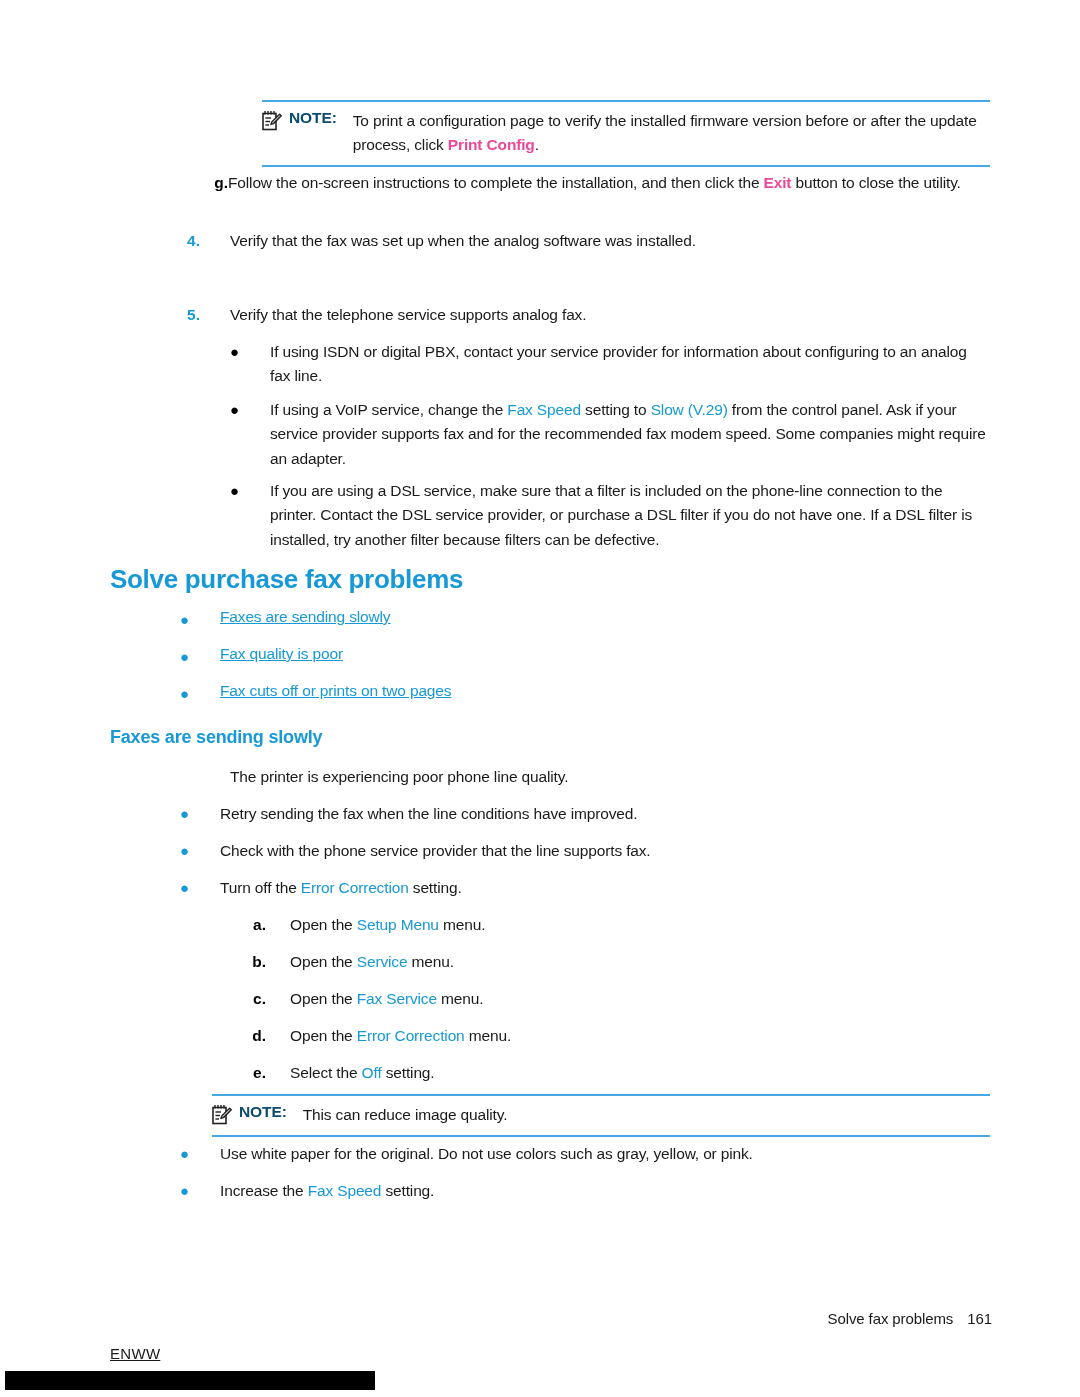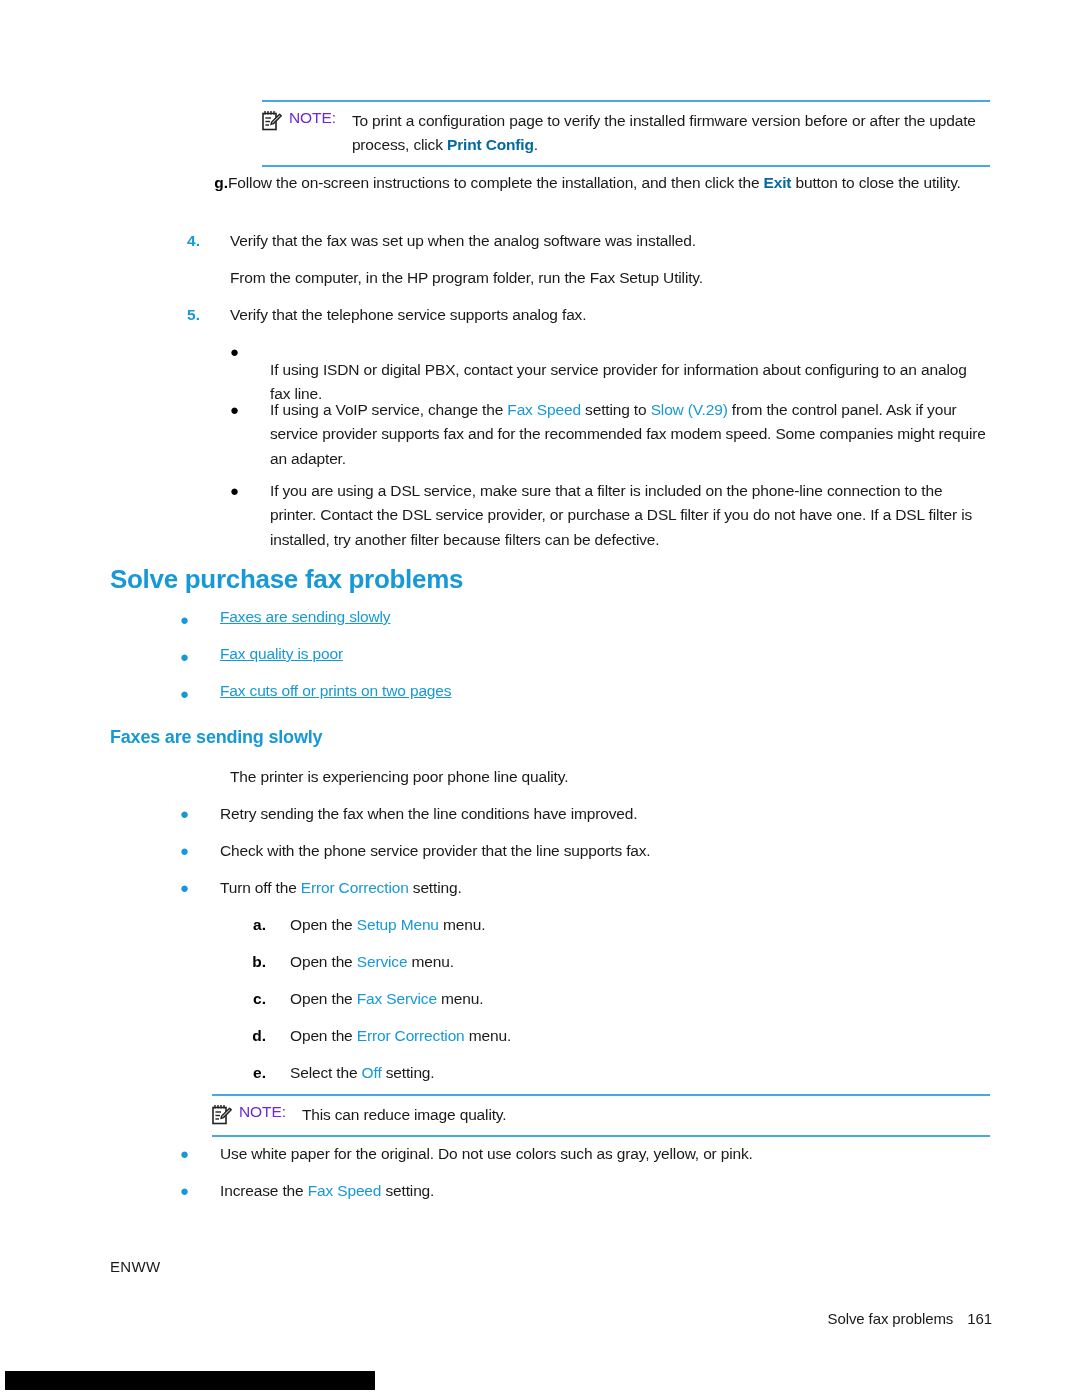--- a/index.html
+++ b/index.html
@@ -7,39 +7,39 @@
   body {
     width:1080px; height:1397px;
     background:#ffffff;
     font-family:"Liberation Sans", sans-serif;
     color:#1a1a1a;
     position:relative;
     overflow:hidden;
   }
   .page { position:relative; width:1080px; height:1397px; }
   .blue      { color:#1699d6; }
-  .bold      { font-weight:bold; color:#0369a1; }
+  .bold      { font-weight:bold; color:#ec4899; }
 
   
   .note {
     position:absolute;
     border-top:2px solid #47a8e5;
     border-bottom:2px solid #47a8e5;
     padding:7px 0 8px 0;
   }
   .note-inner { display:flex; align-items:flex-start; }
   .note-icon {
     width:20px; height:22px;
     flex:0 0 20px;
     margin-right:7px;
     margin-top:1px;
     position:relative;
   }
   .note-label {
-    color:#6d28d9; font-weight:normal; font-size:15.5px;
+    color:#0c4a6e; font-weight:bold; font-size:15.5px;
     flex:0 0 auto; margin-right:16px; letter-spacing:-0.1px;
   }
   .note-body { font-size:15.5px; line-height:1.55; letter-spacing:-0.15px; }
 
   
   .step { position:absolute; display:flex; }
   .step-marker {
     flex:0 0 auto; text-align:right; font-weight:bold;
     font-size:15.5px; line-height:1.58;
   }
@@ -78,21 +78,21 @@
     color:#1699d6;
     text-decoration:underline;
     font-size:15.5px;
     letter-spacing:-0.15px;
   }
 
   
   .para { position:absolute; font-size:15.5px; line-height:1.58; letter-spacing:-0.15px; }
 
   
-  .footer-left  { position:absolute; left:110px;  top:1258px; font-size:15px; letter-spacing:0.3px; }
+  .footer-left  { position:absolute; left:110px;  top:1345px; font-size:15px; letter-spacing:0.3px;text-decoration:underline; }
   .footer-right { position:absolute; right:88px;  top:1310px; font-size:15px; letter-spacing:-0.1px; }
   .footer-right .pg { margin-left:14px; }
   .edge-bar { position:absolute; left:5px; top:1371px; width:370px; height:19px; background:#000; }
 </style>
 </head>
 <body>
 
 <div class="page">
 
   <div class="note" style="left:262px; top:100px; width:728px;">
@@ -122,30 +122,29 @@
     <span class="step-text" style="width:762px;">
       <span>Follow the on-screen instructions to complete the installation, and then click the </span><span class="bold">Exit</span><span> button to close the utility.</span>
     </span>
   </div>
 
   <div class="step" style="left:140px; top:229px; width:850px;">
     <span class="step-marker num" style="width:60px;">4.</span>
     <span class="step-text" style="width:790px; padding-left:30px;">Verify that the fax was set up when the analog software was installed.</span>
   </div>
 
-  <div class="para" style="left:230px; top:266px; width:760px;">From the computer, in the HP program folder, run the Fax Setup Utility.</div>
 
   <div class="step" style="left:140px; top:303px; width:850px;">
     <span class="step-marker num" style="width:60px;">5.</span>
     <span class="step-text" style="width:790px; padding-left:30px;">Verify that the telephone service supports analog fax.</span>
   </div>
 
   <div class="bullet-item" style="left:230px; top:340px; width:760px;">
     <span class="bullet-dot black">●</span>
-    <span class="bullet-text" style="width:718px;margin-top:18px;">
+    <span class="bullet-text" style="width:718px;">
       <span>If using ISDN or digital PBX, contact your service provider for information about configuring to an analog fax line.</span>
     </span>
   </div>
 
   <div class="bullet-item" style="left:230px; top:398px; width:760px;">
     <span class="bullet-dot black">●</span>
     <span class="bullet-text" style="width:718px;">
       <span>If using a VoIP service, change the </span><span class="blue">Fax Speed</span><span> setting to </span><span class="blue">Slow (V.29)</span><span> from the control panel. Ask if your service provider supports fax and for the recommended fax modem speed. Some companies might require an adapter.</span>
     </span>
   </div>

